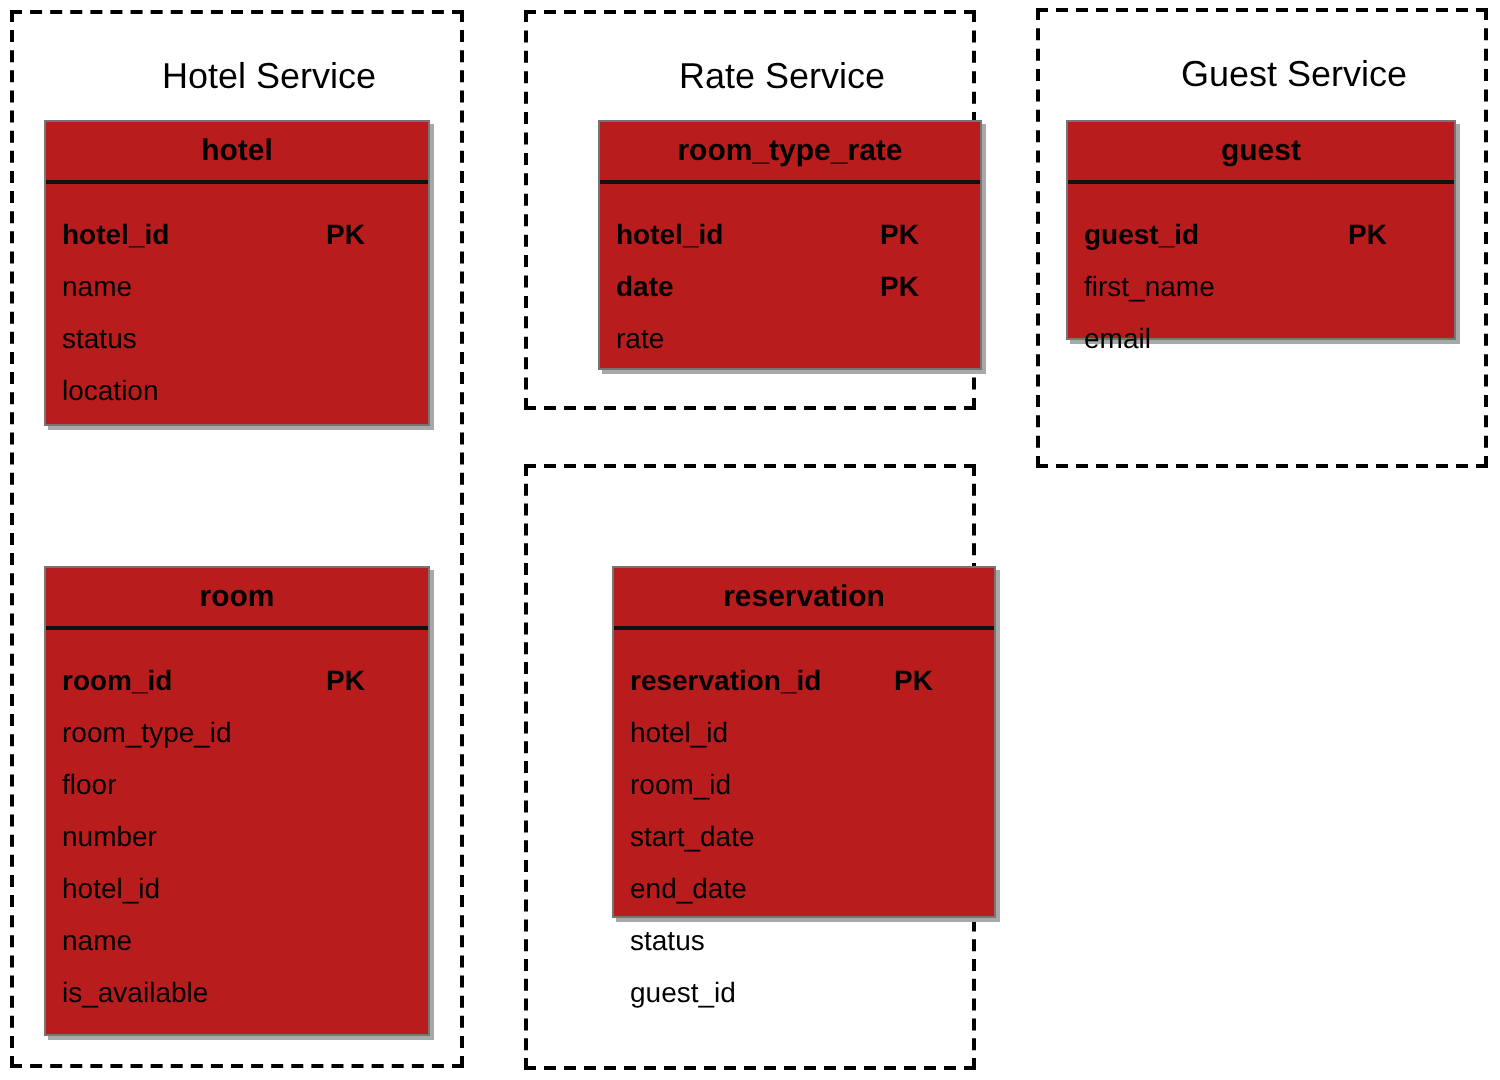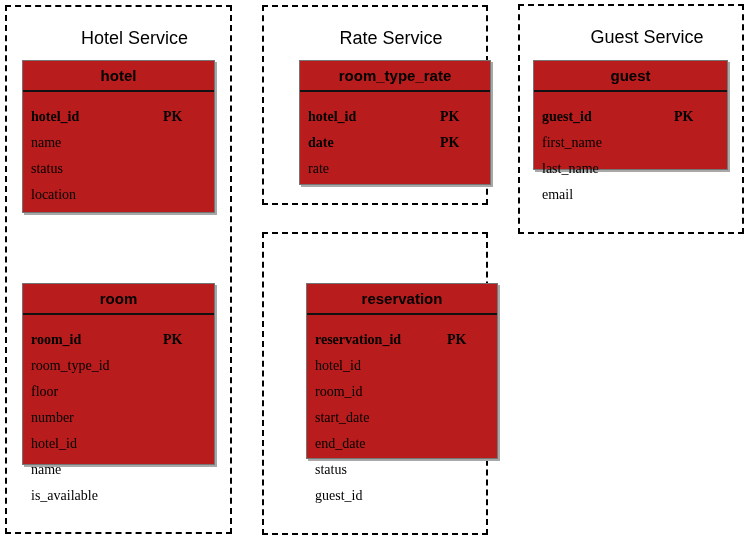--- a/index.html
+++ b/index.html
@@ -39,21 +39,21 @@
   }
 
   .db-table {
     position: absolute;
     box-sizing: border-box;
     background: #b91c1c;
     border: 1px solid #757575;
     box-shadow: 2px 2px 0 #a8a8a8;
   }
   #tbl-hotel          { left: 15px; top: 53px;  width: 193px; height: 153px; }
-  #tbl-room           { left: 15px; top: 276px; width: 193px; height: 182px; }
+  #tbl-room           { left: 15px; top: 276px; width: 193px; height: 235px; }
   #tbl-room_type_rate { left: 14px; top: 53px;  width: 192px; height: 125px; margin-left: 21px; }
   #tbl-reservation    { left: 14px; top: 49px;  width: 192px; height: 176px; margin-left: 28px; }
   #tbl-guest          { left: 13px; top: 54px;  width: 195px; height: 110px; }
 
   .tbl-header {
     height: 29px;
     line-height: 29px;
     border-bottom: 2px solid #111111;
     text-align: center;
     font-weight: bold;
@@ -63,21 +63,20 @@
   .tbl-rows {
     padding: 12px 0 4px 0;
   }
   .tbl-row {
     position: relative;
     height: 26px;
     line-height: 26px;
     padding-left: 8px;
     font-size: 14px;
     white-space: nowrap;
-    font-family: Liberation Serif, serif;
   }
   .tbl-row.key-row { font-weight: bold; }
   .pk {
     position: absolute;
     left: 140px;
     top: 0;
     font-weight: bold;
   }
 </style>
 </head>
@@ -195,22 +194,19 @@
       <div class="tbl-header">guest</div>
       <div class="tbl-rows">
         <div class="tbl-row key-row">
           <span>guest_id</span>
           <span class="pk">PK</span>
         </div>
         <div class="tbl-row">
           <span>first_name</span>
         </div>
         <div class="tbl-row">
-          <span>last_name</span>
-        </div>
-        <div class="tbl-row">
           <span>email</span>
         </div>
       </div>
     </div>
   </div>
 
 </div>
 
 </body></html>

